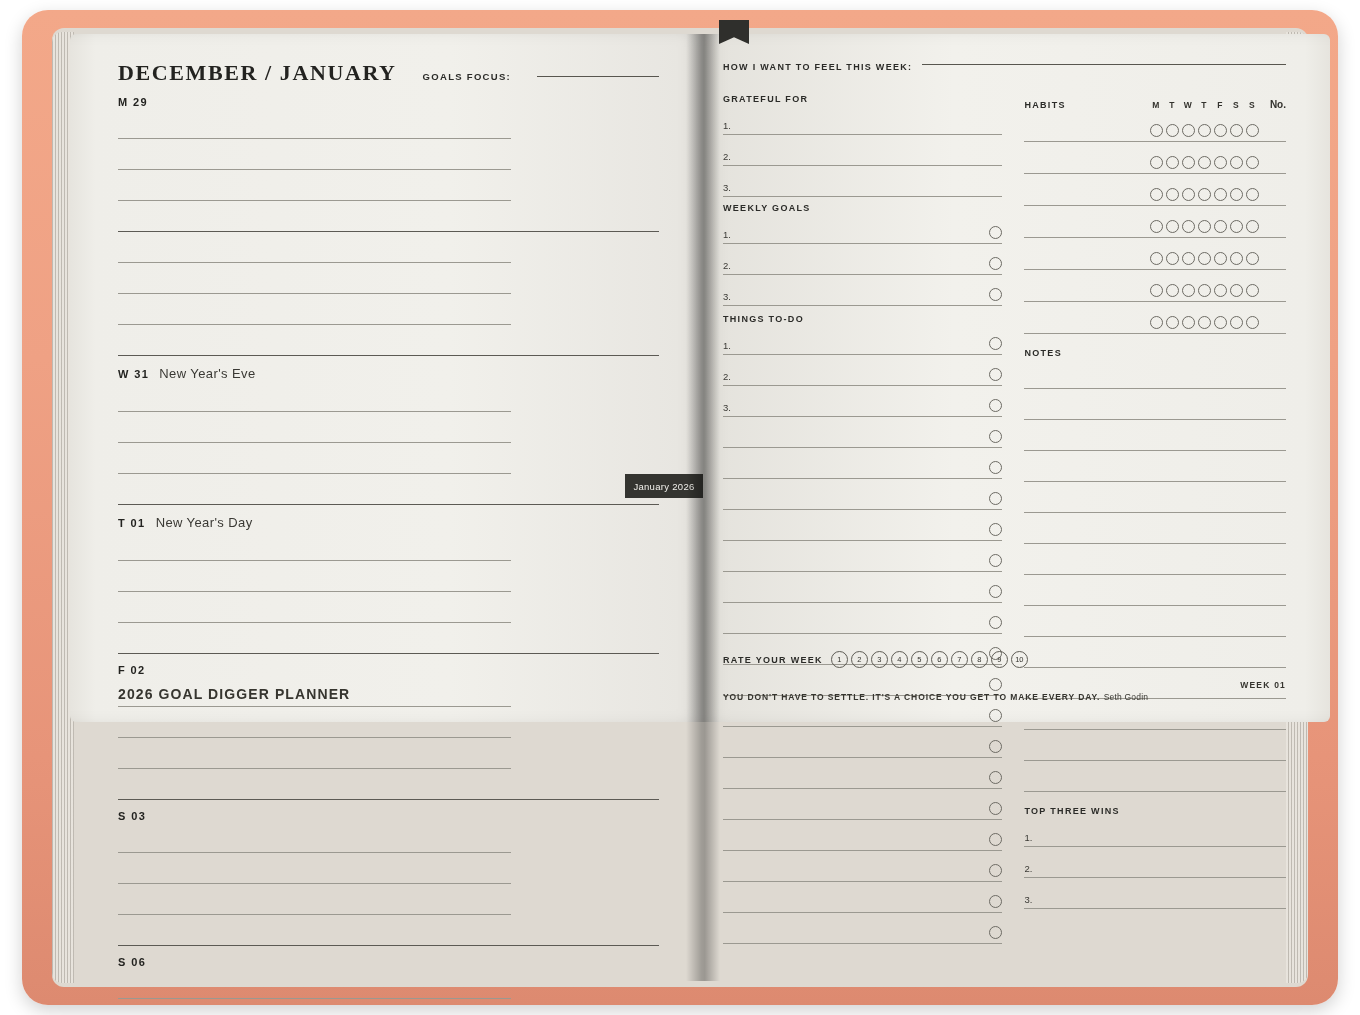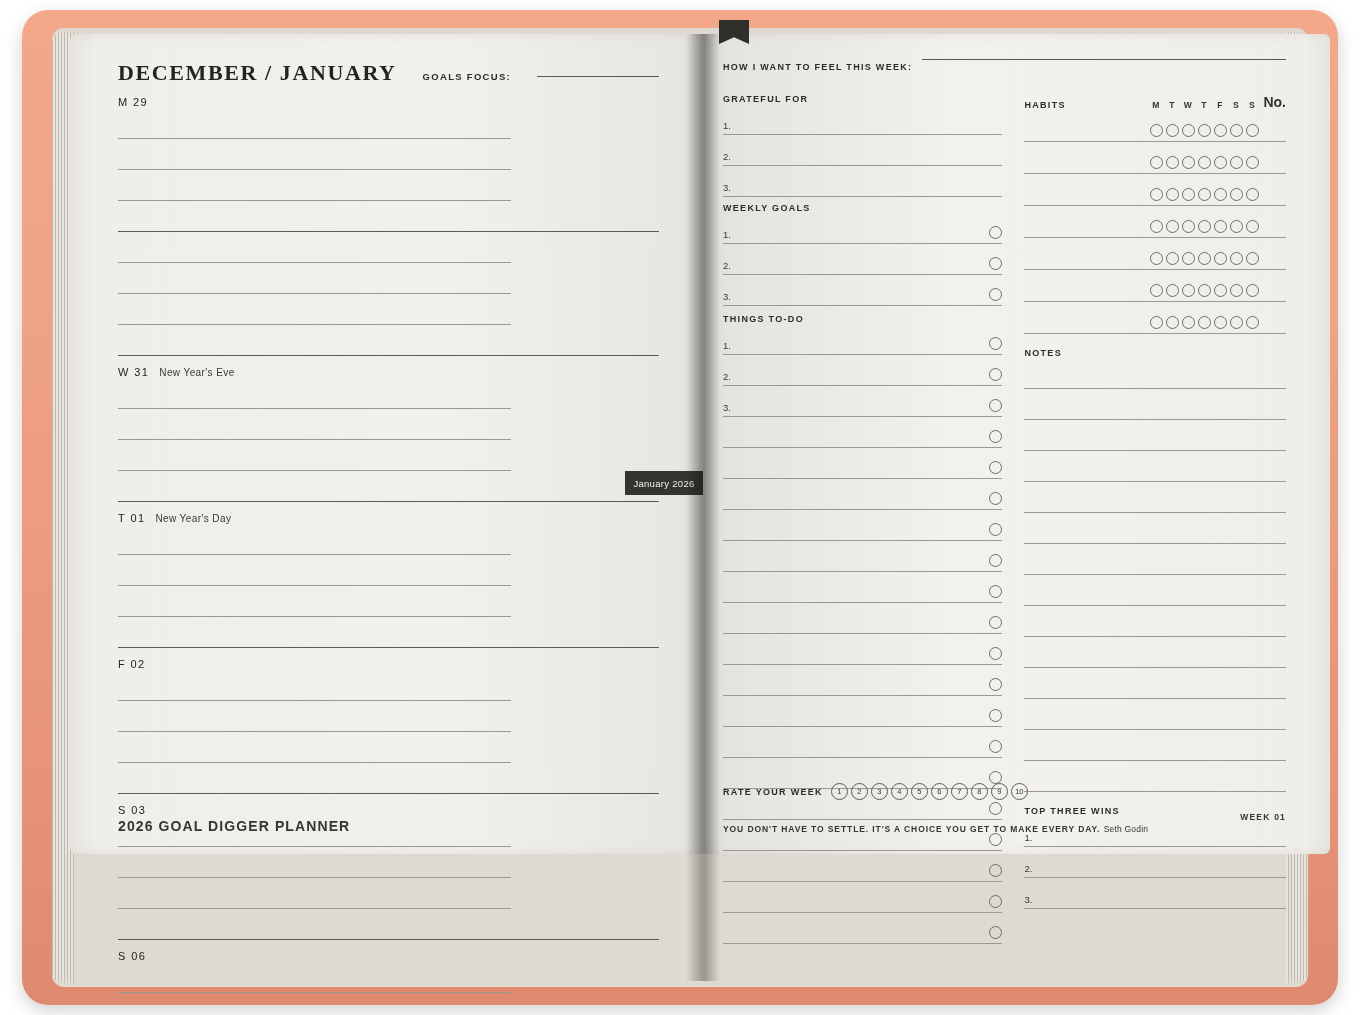--- a/index.html
+++ b/index.html
@@ -62,21 +62,21 @@
     width: 22px;
     height: 951px;
     border-radius: 0 10px 10px 0;
     background: repeating-linear-gradient(90deg,#e8e4dd 0px,#e8e4dd 2px,#bdb8b0 2px,#bdb8b0 3px);
     opacity: .95;
   }
 
   .page {
     position: absolute;
     top: 24px;
-    height: 820px;
+    height: 688px;
     background: #edece7;
   }
   .page.left {
     left: 48px;
     width: 633px;
     border-radius: 6px 0 0 6px;
     background: linear-gradient(90deg,#e6e4de 0%, #efeee9 4%, #f1f0eb 60%, #e7e5e0 100%);
     box-shadow: inset -14px 0 22px -14px rgba(0,0,0,0.35);
   }
   .page.right {
@@ -141,27 +141,27 @@
 
   .day-block { position: relative; }
   .day-head {
     display: flex;
     align-items: baseline;
     gap: 10px;
     padding-top: 10px;
   }
   .day-label {
     font-size: 11px;
-    font-weight: normal;
+    font-weight: bold;
     letter-spacing: 1.4px;
     color: #232320;
     white-space: nowrap;
   }
   .day-note {
-    font-size: 10px;
+    font-size: 13px;
     letter-spacing: .4px;
     color: #3a3934;
     white-space: nowrap;
   }
   .rule {
     border-bottom: 1px solid #9b9991;
     height: 30px;
   }
   .rule.short { margin-right: 148px; }
   .rule.full  { margin-right: 0; }
@@ -201,21 +201,21 @@
   }
   .sec-label {
     font-size: 9px;
     font-weight: bold;
     letter-spacing: 1.3px;
     color: #2b2b28;
     white-space: nowrap;
   }
   .feel-row {
     display: flex;
-    align-items: flex-start;
+    align-items: center;
     gap: 10px;
   }
   .feel-rule {
     flex: 1;
     border-bottom: 1px solid #58564f;
     transform: translateY(-3px);
   }
 
   .rp-cols {
     display: flex;
@@ -269,21 +269,21 @@
     width: 16px;
     text-align: center;
     font-size: 8.5px;
     font-weight: bold;
     letter-spacing: .5px;
     color: #33322d;
   }
   .habit-no {
     width: 26px;
     text-align: right;
-    font-size: 14px;
+    font-size: 10px;
     font-weight: bold;
     color: #33322d;
   }
   .habit-row {
     display: flex;
     align-items: flex-end;
     border-bottom: 1px solid #9b9991;
     height: 31px;
   }
   .habit-row .line-grow { flex: 1; }

